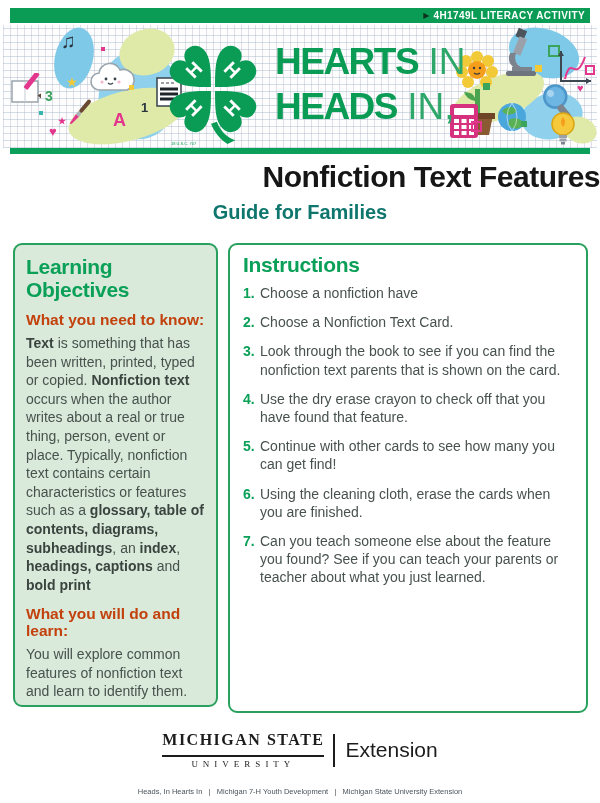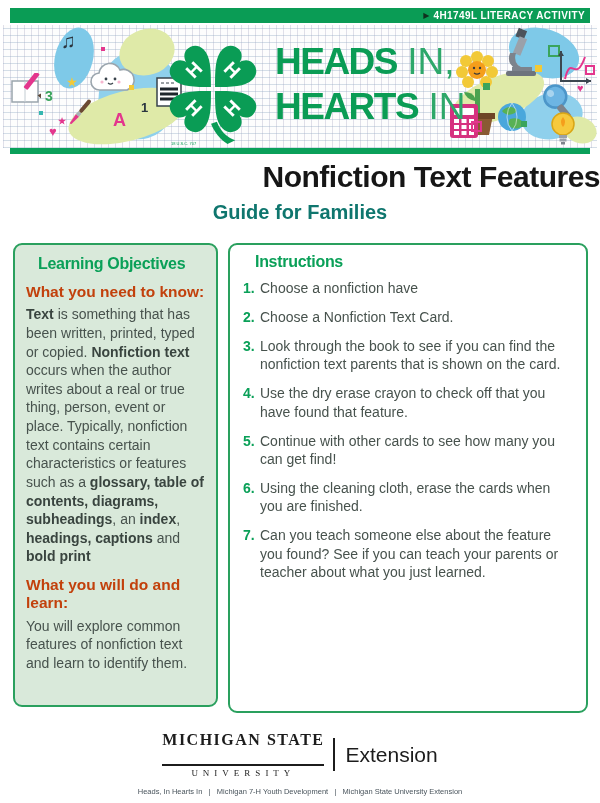--- a/index.html
+++ b/index.html
@@ -35,34 +35,34 @@
   .doc-title{position:absolute;left:0;right:0;top:160px;text-align:right;
              font-size:30px;font-weight:bold;color:#161616;letter-spacing:-.5px;padding-left:40px;}
   .doc-subtitle{position:absolute;left:0;right:0;top:201px;text-align:center;
                 font-size:20px;font-weight:bold;color:#0f766e;}
 
   
   .box{position:absolute;box-sizing:border-box;border:2px solid #2aa05e;border-radius:9px;}
   .box-learning{left:13px;top:243px;width:205px;height:464px;background:#d9e9da;padding:8px 11px;}
   .box-instructions{left:228px;top:243px;width:360px;height:470px;background:#fff;padding:6px 13px;}
 
-  .box h2{margin:2px 12px 8px;font-size:16px;line-height:1.1;color:#0aa058;letter-spacing:-.3px;}
+  .box h2{margin:2px 0 8px;font-size:21px;line-height:1.1;color:#0aa058;letter-spacing:-.3px;}
   .box h3{margin:10px 0 5px;font-size:15.5px;line-height:1.15;color:#c2410c;}
   .box p{margin:0 0 8px;font-size:14px;line-height:1.33;color:#47524d;}
   .box p b{color:#39443f;text-align:right;}
 
   .instr-item{display:flex;margin:0 0 11px;font-size:14px;line-height:1.3;color:#47524d;}
   .instr-item .num{color:#0aa058;font-weight:bold;width:17px;flex:0 0 17px;}
   .instr-item .itxt{flex:1;}
 
   
   .msu{position:absolute;left:0;right:0;top:731px;display:flex;align-items:center;justify-content:center;}
   .msu-word{display:flex;flex-direction:column;align-items:center;margin-right:9px;}
   .msu-line1{font-family:"Liberation Serif",serif;font-weight:bold;font-size:16px;color:#1c1c1c;
-             letter-spacing:1.5px;border-bottom:2px solid #1c1c1c;padding-bottom:15px;}
+             letter-spacing:1.5px;border-bottom:2px solid #1c1c1c;padding-bottom:6px;}
   .msu-line2{font-family:"Liberation Serif",serif;font-size:9px;color:#1c1c1c;letter-spacing:5px;
              margin-top:2px;}
   .msu-div{width:2px;height:33px;background:#1c1c1c;margin-right:10px;}
   .msu-ext{font-size:21px;color:#1c1c1c;}
 
   .credits{position:absolute;left:0;right:0;top:767px;text-align:center;
            font-size:7.5px;color:#4a555d;line-height:1.3;white-space:pre;}
   .credits div{white-space:pre;}
 </style>
 </head>
@@ -156,22 +156,22 @@
           </g>
         <g transform="translate(60,62) rotate(135)">
             <use href="#leaf" x="-24" y="-49"></use>
           </g>
         <path d="M64,96 C68,106 74,112 83,115 L75,119 C67,114 61,106 58,98 Z" fill="#0a9c55"></path>
       </svg>
     </span>
     <span class="clover-note">18 U.S.C. 707</span>
 
     <div class="headline">
+      <div><span>HEARTS</span><span class="light"> IN</span></div>
       <div><span>HEADS</span><span class="light"> IN,</span></div>
-      <div><span>HEARTS</span><span class="light"> IN</span></div>
     </div>
 
     <span class="icon" style="left:452px;top:26px">
       <svg width="46" height="86" viewBox="0 0 46 86">
         <rect x="20" y="38" width="5" height="26" fill="#4aa34f"></rect>
         <path d="M20,50 q-9,-2 -11,-9 q9,0 11,6 z" fill="#4aa34f"></path>
         <g fill="#f2c937">
           <circle cx="22" cy="6" r="6"></circle>
             <circle cx="33" cy="10" r="6"></circle>
             <circle cx="37" cy="21" r="6"></circle>

